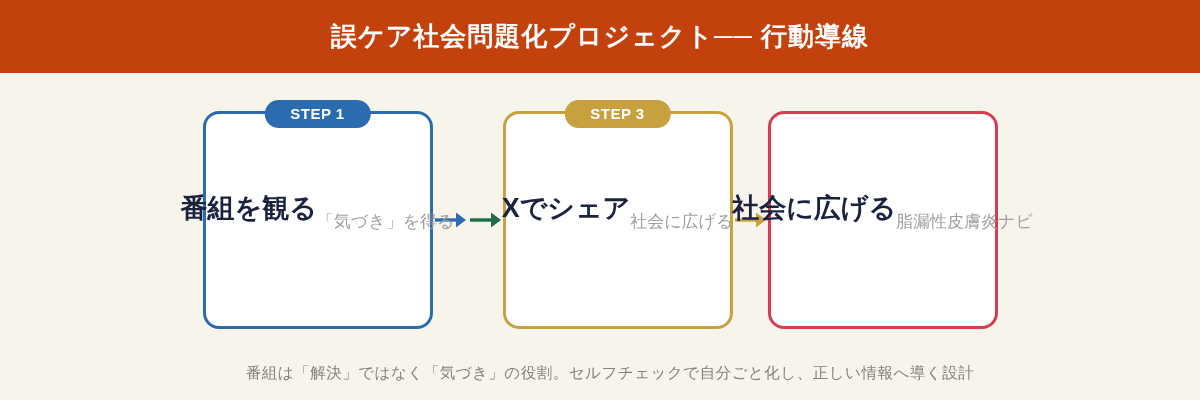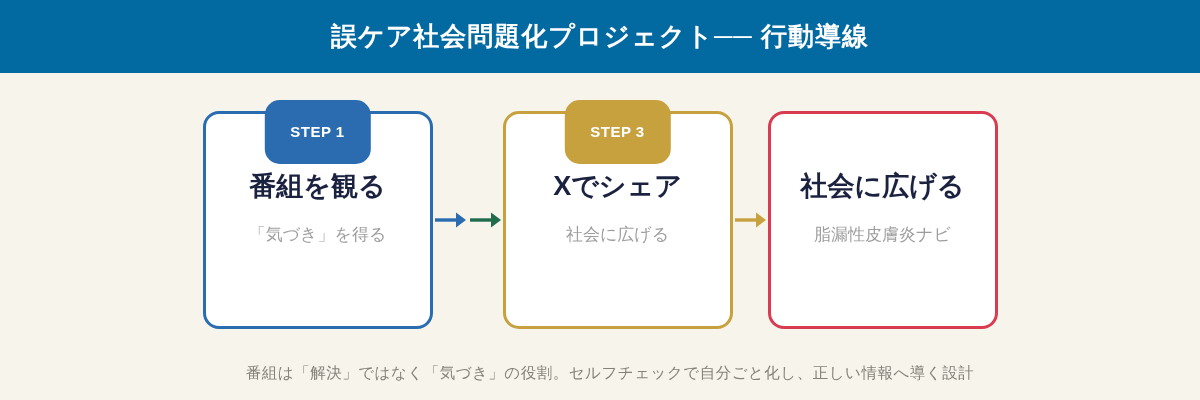--- a/index.html
+++ b/index.html
@@ -11,21 +11,21 @@
     height: 400px;
     background: #f7f4ec;
     font-family: "Liberation Sans", "DejaVu Sans", sans-serif;
     overflow: hidden;
     position: relative;
   }
 
   
   .header {
     height: 73px;
-    background: #0369a1;
+    background: #c2410c;
     display: flex;
     align-items: center;
     justify-content: center;
   }
   .header-title {
     color: #ffffff;
     font-size: 26px;
     font-weight: bold;
     letter-spacing: 1px;
     white-space: nowrap;
@@ -54,28 +54,28 @@
   .step-badge {
     position: absolute;
     top: -14px;
     left: 50%;
     transform: translateX(-50%);
     background: var(--c, #333);
     color: #ffffff;
     font-size: 15px;
     font-weight: bold;
     letter-spacing: 0.5px;
-    padding: 23px 26px;
+    padding: 5px 26px;
     border-radius: 15px;
     white-space: nowrap;
     line-height: 18px;
   }
   .step-body {
     display: flex;
-    flex-direction: column;
+    flex-direction: row;
     align-items: center;
     transform: translateY(-12px);
   }
   .step-title {
     color: #1b2240;
     font-size: 27px;
     font-weight: bold;
     white-space: nowrap;
     line-height: 1;
   }

